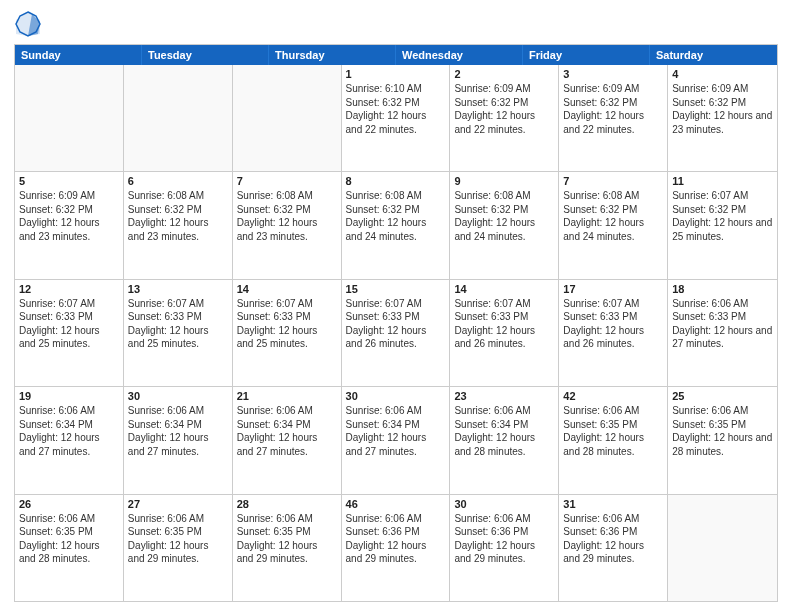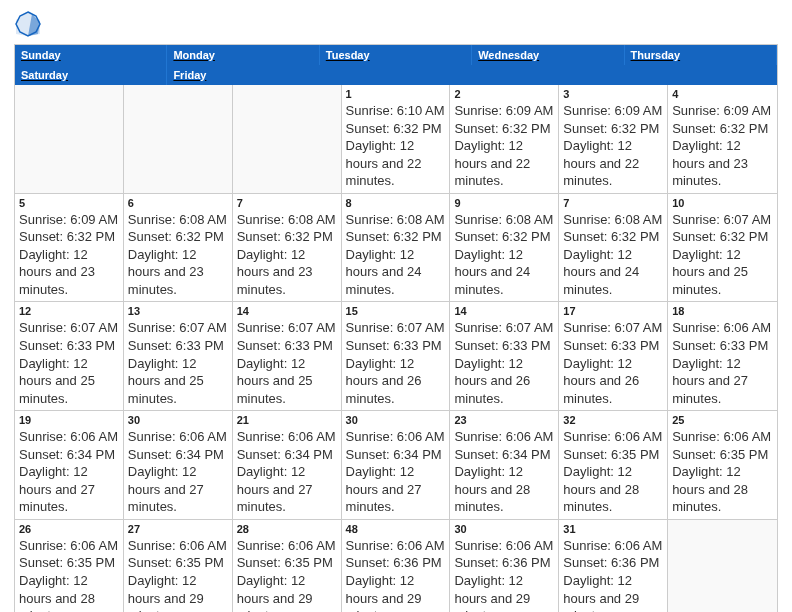--- a/index.html
+++ b/index.html
@@ -60,23 +60,22 @@
       color: #555;
     }
     .calendar {
       flex: 1;
       display: flex;
       flex-direction: column;
       border: 1px solid #ccc;
     }
     .day-headers {
       display: grid;
-      grid-template-columns: repeat(5, 1fr);
+      grid-template-columns: repeat(6, 1fr);
       background: #1565c0;
-      text-decoration: underline;
     }
     .day-header {
       color: #fff;
       font-size: 11px;
       font-weight: bold;
       padding: 4px 6px;
       text-align: left;
       border-right: 1px solid #2176d2;
     }
     .day-header:last-child { border-right: none; }
@@ -103,21 +102,21 @@
     .day-cell:last-child { border-right: none; }
     .day-cell.empty { background: #f9f9f9; }
     .day-num {
       font-size: 11px;
       font-weight: bold;
       color: #222;
       margin-bottom: 2px;
       display: block;
     }
     .day-info {
-      font-size: 13px;
+      font-size: 10px;
       line-height: 1.35;
       color: #333;
     }
   </style>
 </head>
 <body>
 
 <div class="page">
   <div class="header">
     <div class="logo">
@@ -133,26 +132,25 @@
     </div>
     <div class="title-block">
       <div class="main-title"></div>
       <div class="subtitle"></div>
     </div>
   </div>
 
   <div class="calendar">
     <div class="day-headers" id="day-headers-container">
         <div class="day-header">Sunday</div>
-        <div class="day-header">Monday</div>
         <div class="day-header">Tuesday</div>
+        <div class="day-header">Thursday</div>
         <div class="day-header">Wednesday</div>
-        <div class="day-header">Thursday</div>
+        <div class="day-header">Friday</div>
         <div class="day-header">Saturday</div>
-        <div class="day-header">Friday</div>
       </div>
     <div class="weeks" id="weeks-container">
         <div class="week-row">
           <div class="day-cell empty"></div>
           <div class="day-cell empty"></div>
           <div class="day-cell empty"></div>
           <div class="day-cell">
             <span class="day-num">1</span>
             <div class="day-info" style="white-space: pre-line;">Sunrise: 6:10 AM
 Sunset: 6:32 PM
@@ -208,21 +206,21 @@
 Sunset: 6:32 PM
 Daylight: 12 hours and 24 minutes.</div>
           </div>
           <div class="day-cell">
             <span class="day-num">7</span>
             <div class="day-info" style="white-space: pre-line;">Sunrise: 6:08 AM
 Sunset: 6:32 PM
 Daylight: 12 hours and 24 minutes.</div>
           </div>
           <div class="day-cell">
-            <span class="day-num">10</span>
+            <span class="day-num">11</span>
             <div class="day-info" style="white-space: pre-line;">Sunrise: 6:07 AM
 Sunset: 6:32 PM
 Daylight: 12 hours and 25 minutes.</div>
           </div>
         </div>
         <div class="week-row">
           <div class="day-cell">
             <span class="day-num">12</span>
             <div class="day-info" style="white-space: pre-line;">Sunrise: 6:07 AM
 Sunset: 6:33 PM
@@ -290,21 +288,21 @@
 Sunset: 6:34 PM
 Daylight: 12 hours and 27 minutes.</div>
           </div>
           <div class="day-cell">
             <span class="day-num">23</span>
             <div class="day-info" style="white-space: pre-line;">Sunrise: 6:06 AM
 Sunset: 6:34 PM
 Daylight: 12 hours and 28 minutes.</div>
           </div>
           <div class="day-cell">
-            <span class="day-num">32</span>
+            <span class="day-num">42</span>
             <div class="day-info" style="white-space: pre-line;">Sunrise: 6:06 AM
 Sunset: 6:35 PM
 Daylight: 12 hours and 28 minutes.</div>
           </div>
           <div class="day-cell">
             <span class="day-num">25</span>
             <div class="day-info" style="white-space: pre-line;">Sunrise: 6:06 AM
 Sunset: 6:35 PM
 Daylight: 12 hours and 28 minutes.</div>
           </div>
@@ -322,21 +320,21 @@
 Sunset: 6:35 PM
 Daylight: 12 hours and 29 minutes.</div>
           </div>
           <div class="day-cell">
             <span class="day-num">28</span>
             <div class="day-info" style="white-space: pre-line;">Sunrise: 6:06 AM
 Sunset: 6:35 PM
 Daylight: 12 hours and 29 minutes.</div>
           </div>
           <div class="day-cell">
-            <span class="day-num">48</span>
+            <span class="day-num">46</span>
             <div class="day-info" style="white-space: pre-line;">Sunrise: 6:06 AM
 Sunset: 6:36 PM
 Daylight: 12 hours and 29 minutes.</div>
           </div>
           <div class="day-cell">
             <span class="day-num">30</span>
             <div class="day-info" style="white-space: pre-line;">Sunrise: 6:06 AM
 Sunset: 6:36 PM
 Daylight: 12 hours and 29 minutes.</div>
           </div>

